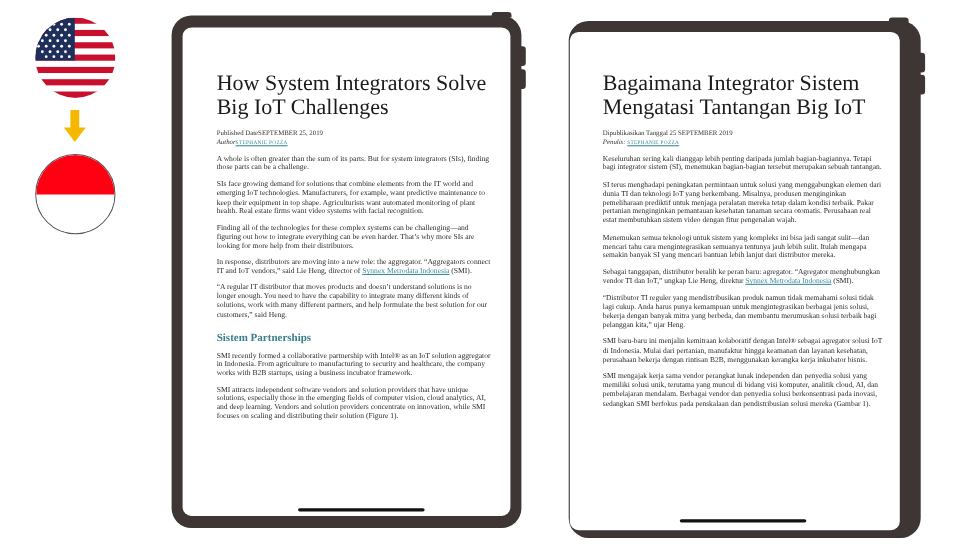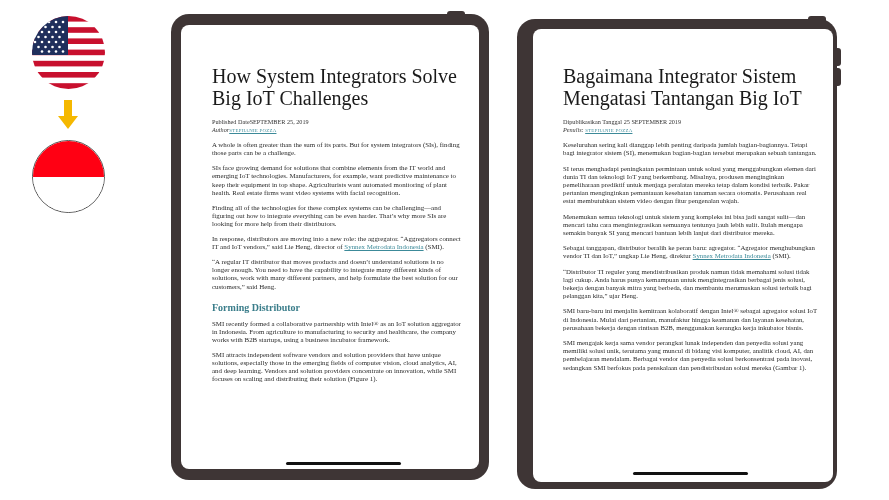--- a/index.html
+++ b/index.html
@@ -14,26 +14,26 @@
     .flag-id .bottom { position: absolute; left: 0; top: 50%; width: 100%; height: 50%; background: #ffffff; }
     .arrow { position: absolute; left: 58px; top: 100px; width: 20px; height: 30px; }
 
     
     .tablet { position: absolute; background: #3e3535; border-radius: 18px; }
     .tablet .screen { position: absolute; background: #ffffff; border-radius: 8px; overflow: hidden; }
     .tablet .home-bar { position: absolute; height: 3px; background: #111; border-radius: 2px; }
     .btn-top { position: absolute; background: #3e3535; border-radius: 3px 3px 0 0; }
     .btn-side { position: absolute; background: #3e3535; border-radius: 0 3px 3px 0; }
 
-    .t1 { left: 171px; top: 14px; width: 318px; height: 466px; }
+    .t1 { left: 156px; top: 14px; width: 318px; height: 466px; }
     .t1 .screen { left: 10px; top: 11px; width: 298px; height: 444px; }
     .t1 .home-bar { left: 105px; top: 437px; width: 115px; }
 
     .t2 { left: 517px; top: 19px; width: 320px; height: 470px; }
-    .t2 .screen { left: 16px; top: 10px; width: 300px; height: 453px; }
+    .t2 .screen { left: 1px; top: 10px; width: 300px; height: 453px; }
     .t2 .home-bar { left: 100px; top: 443px; width: 115px; }
 
     
     .article { position: absolute; }
     .t1 .article { left: 31px; top: 40px; width: 250px; }
     .t2 .article { left: 30px; top: 36px; width: 254px; }
 
     .title { font-size: 20px; line-height: 22px; font-weight: normal; color: #1a1a1a; margin-bottom: 9px; }
     .meta { font-size: 6.2px; line-height: 7.6px; color: #333; }
     .meta .author-label { font-style: italic; }
@@ -113,21 +113,21 @@
       <h1 class="title">How System Integrators Solve Big IoT Challenges</h1>
       <div class="meta">
         <div><span>Published Date</span><span>SEPTEMBER 25, 2019</span></div>
         <div><span class="author-label">Author</span><span class="author-link">STEPHANIE POZZA</span></div>
       </div>
       <p class="para">A whole is often greater than the sum of its parts. But for system integrators (SIs), finding those parts can be a challenge.</p>
       <p class="para">SIs face growing demand for solutions that combine elements from the IT world and emerging IoT technologies. Manufacturers, for example, want predictive maintenance to keep their equipment in top shape. Agriculturists want automated monitoring of plant health. Real estate firms want video systems with facial recognition.</p>
       <p class="para">Finding all of the technologies for these complex systems can be challenging—and figuring out how to integrate everything can be even harder. That’s why more SIs are looking for more help from their distributors.</p>
       <p class="para"><span>In response, distributors are moving into a new role: the aggregator. “Aggregators connect IT and IoT vendors,” said Lie Heng, director of </span><a>Synnex Metrodata Indonesia</a><span> (SMI).</span></p>
       <p class="para">“A regular IT distributor that moves products and doesn’t understand solutions is no longer enough. You need to have the capability to integrate many different kinds of solutions, work with many different partners, and help formulate the best solution for our customers,” said Heng.</p>
-      <h2 class="section-heading">Forming Distributor</h2>
+      <h2 class="section-heading">Sistem Partnerships</h2>
       <p class="para">SMI recently formed a collaborative partnership with Intel® as an IoT solution aggregator in Indonesia. From agriculture to manufacturing to security and healthcare, the company works with B2B startups, using a business incubator framework.</p>
       <p class="para">SMI attracts independent software vendors and solution providers that have unique solutions, especially those in the emerging fields of computer vision, cloud analytics, AI, and deep learning. Vendors and solution providers concentrate on innovation, while SMI focuses on scaling and distributing their solution (Figure 1).</p>
     </div>
     <div class="home-bar"></div>
   </div>
 </div>
 
 <div class="btn-top" style="left:808px; top:16px; width:18px; height:5px;"></div>
 <div class="btn-side" style="left:836px; top:48px; width:5px; height:18px;"></div>
 <div class="btn-side" style="left:836px; top:68px; width:5px; height:18px;"></div>

